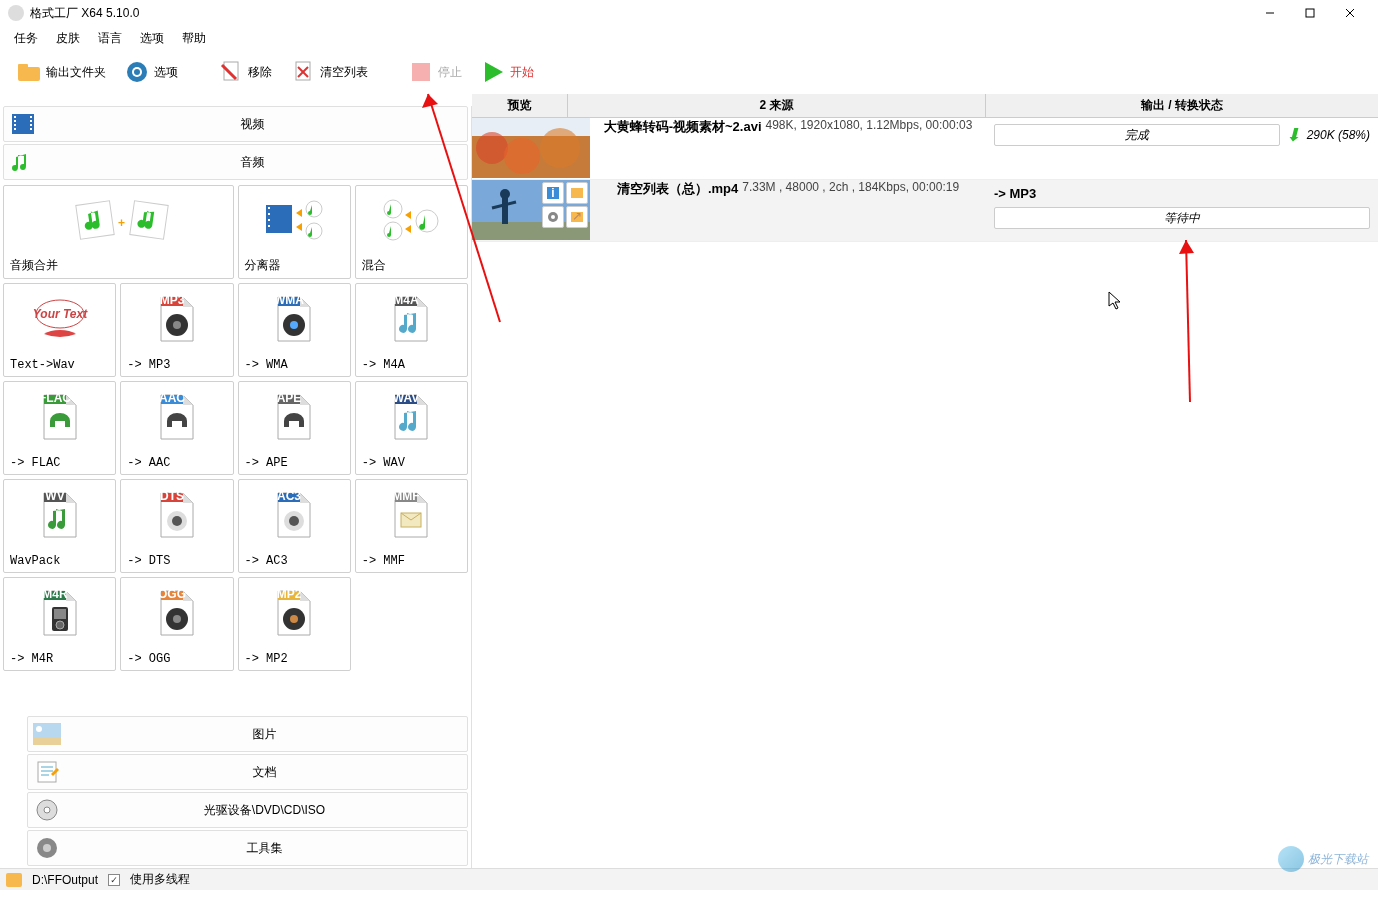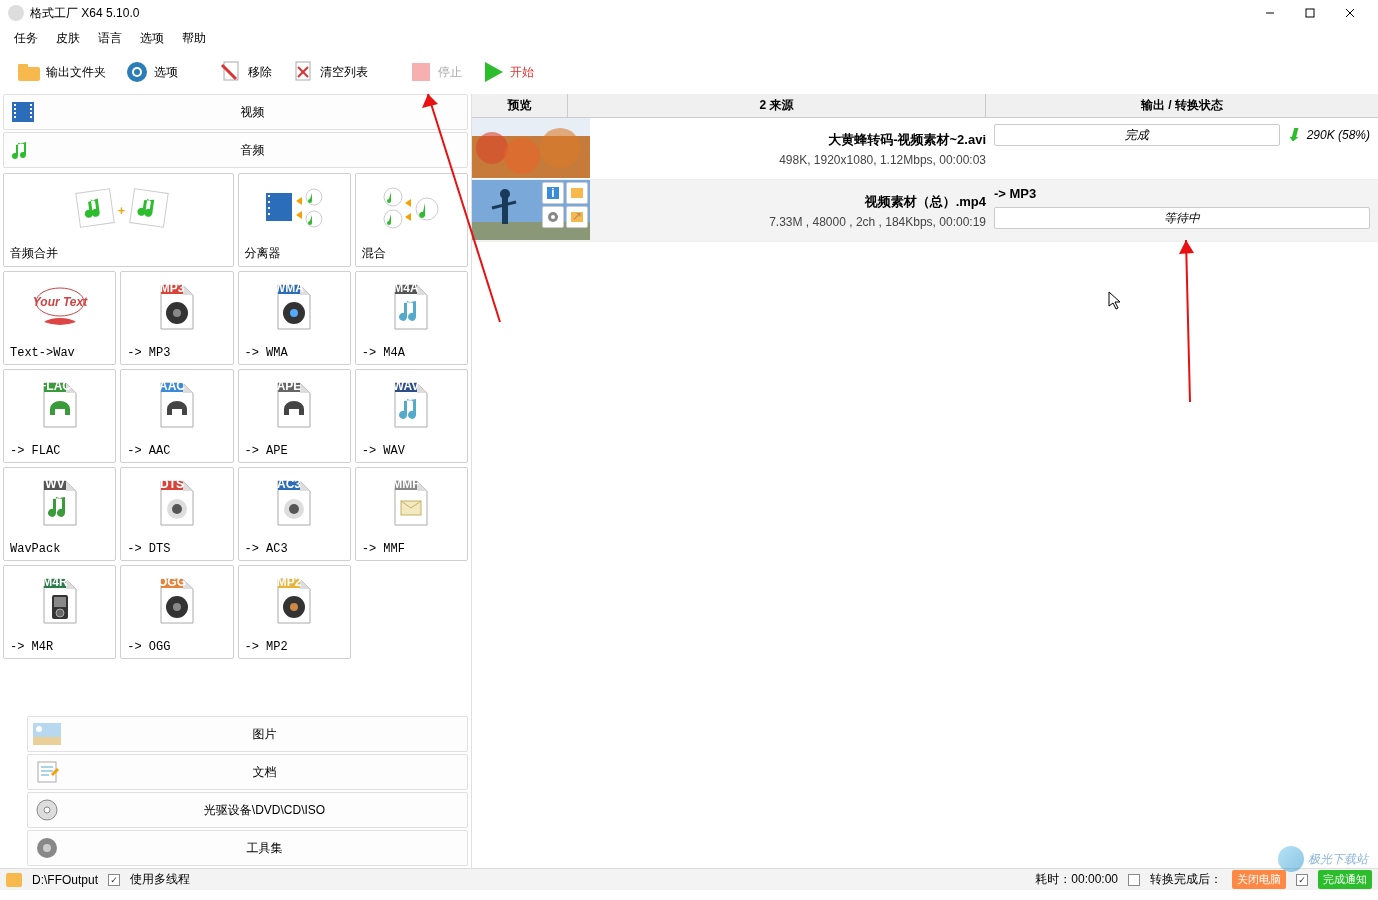--- a/index.html
+++ b/index.html
@@ -9,21 +9,21 @@
 .titlebar .title{flex:1;}
 .win-btns{display:flex;gap:0;}
 .win-btn{width:40px;height:24px;display:flex;align-items:center;justify-content:center;cursor:pointer;}
 .win-btn svg{width:10px;height:10px;}
 .menubar{height:24px;display:flex;align-items:center;gap:18px;padding:0 14px;}
 .menubar span{cursor:pointer;}
 .toolbar{height:44px;display:flex;align-items:center;padding:2px 8px;gap:2px;border-bottom:0;}
 .tbtn{display:flex;align-items:center;gap:4px;padding:4px 8px;cursor:pointer;border-radius:2px;}
 .ticon{width:26px;height:26px;display:flex;align-items:center;justify-content:center;}
 .main{display:flex;height:774px;}
-.sidebar{width:472px;border-right:1px solid #e0e0e0;display:flex;flex-direction:column;overflow:hidden;background:#fff;}
+.sidebar{width:472px;border-right:1px solid #e0e0e0;display:flex;flex-direction:column;overflow:hidden;background:#fff;margin-top:12px;}
 .category-header{height:36px;display:flex;align-items:center;border:1px solid #e0e0e0;margin:0 3px 2px 3px;border-radius:2px;cursor:pointer;background:#fdfdfd;}
 .category-header .cat-icon{width:30px;height:30px;margin-left:4px;display:flex;align-items:center;justify-content:center;}
 .category-header .cat-label{flex:1;text-align:center;}
 .format-grid{flex:1;overflow-y:auto;padding:3px;}
 .format-grid-inner{display:grid;grid-template-columns:repeat(4,1fr);gap:4px;}
 .format-item{border:1px solid #d0d0d0;border-radius:2px;height:94px;display:flex;flex-direction:column;cursor:pointer;background:#fff;}
 .format-icon{flex:1;display:flex;align-items:center;justify-content:center;}
 .format-label{padding:4px 6px;font-family:"Courier New",monospace;font-size:12px;}
 .format-item.wide{grid-column:span 2;}
 .bottom-cats{margin-top:auto;padding-left:24px;}
@@ -33,21 +33,21 @@
 .qh.preview{width:96px;}
 .qh.source{flex:1;}
 .qh.status{width:392px;border-right:none;}
 .queue-rows{flex:1;overflow:auto;position:relative;}
 .qrow{display:flex;height:62px;border-bottom:1px solid #eee;}
 .qrow.selected{background:#f3f3f3;}
 .qthumb{width:118px;height:60px;position:relative;}
 .thumb-img{width:100%;height:100%;}
 .thumb-btns{position:absolute;right:2px;top:2px;display:grid;grid-template-columns:repeat(2,22px);gap:2px;}
 .thumb-btns button{width:22px;height:22px;border:1px solid #ccc;background:#fff;border-radius:2px;cursor:pointer;display:flex;align-items:center;justify-content:center;}
-.qsource{flex:1;display:flex;flex-direction:column;align-items:flex-end;justify-content:center;gap:4px;}
+.qsource{flex:1;display:flex;flex-direction:row;align-items:flex-start;justify-content:center;gap:4px;}
 .qsource .fname{font-weight:bold;font-size:13px;}
 .qsource .finfo{color:#444;}
 .qstatus{width:392px;display:flex;flex-direction:column;padding:6px 8px;gap:6px;}
 .qstatus .target{font-weight:bold;font-size:13px;}
 .status-row{display:flex;align-items:center;gap:6px;font-style:italic;}
 .status-btn{flex:1;height:22px;border:1px solid #ccc;background:#fff;border-radius:2px;display:flex;align-items:center;justify-content:center;}
 .play-btn{width:22px;height:22px;border:1px solid #bbb;background:#fff;border-radius:2px;display:flex;align-items:center;justify-content:center;}
 .down-arrow{color:#2bbd2b;font-size:18px;}
 .size-text{font-size:12px;white-space:nowrap;}
 .statusbar{height:22px;background:#f3f3f3;border-top:1px solid #ddd;display:flex;align-items:center;padding:0 6px;gap:10px;font-size:11px;}
@@ -535,48 +535,40 @@
               </button>
             <button>
                 <svg width="12" height="10">
                   <rect width="12" height="10" fill="#f7b84e"></rect>
                   <text x="6" y="8" text-anchor="middle" fill="#b86" font-size="8">↗</text>
                 </svg>
               </button>
           </div>
         </div>
         <div class="qsource">
-          <div class="fname">视频素材（总）.mp4</div>
+          <div class="fname">清空列表（总）.mp4</div>
           <div class="finfo">7.33M , 48000 , 2ch , 184Kbps, 00:00:19</div>
         </div>
         <div class="qstatus">
           <div class="target">-&gt; MP3</div>
           <div class="status-row">
             <div class="status-btn">等待中</div>
           </div>
         </div>
       </div>
 
     </div>
   </div>
 </div>
 
 <div class="statusbar">
   <span class="folder-icon"></span>
   <span>D:\FFOutput</span>
   <span class="chk checked"></span>
   <span>使用多线程</span>
-  <div class="right">
-    <span>耗时：00:00:00</span>
-    <span class="chk"></span>
-    <span>转换完成后：</span>
-    <span class="shut-btn">关闭电脑</span>
-    <span class="chk checked"></span>
-    <span class="notify-btn">完成通知</span>
-  </div>
 </div>
 
 <svg class="red-arrow" style="left:416px;top:78px;" width="100" height="250">
   <line x1="12" y1="16" x2="84" y2="244" stroke="#e81010" stroke-width="2"></line>
   <polygon points="12,16 6,30 22,26" fill="#e81010"></polygon>
 </svg>
 <svg class="red-arrow" style="left:1172px;top:226px;" width="30" height="180">
   <line x1="14" y1="14" x2="18" y2="176" stroke="#e81010" stroke-width="2"></line>
   <polygon points="14,14 7,28 22,27" fill="#e81010"></polygon>
 </svg>

